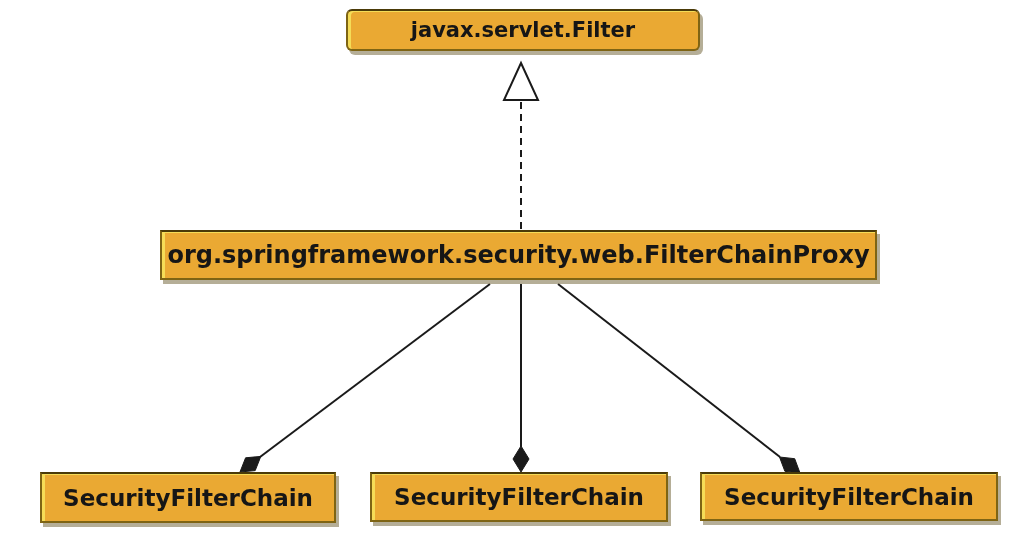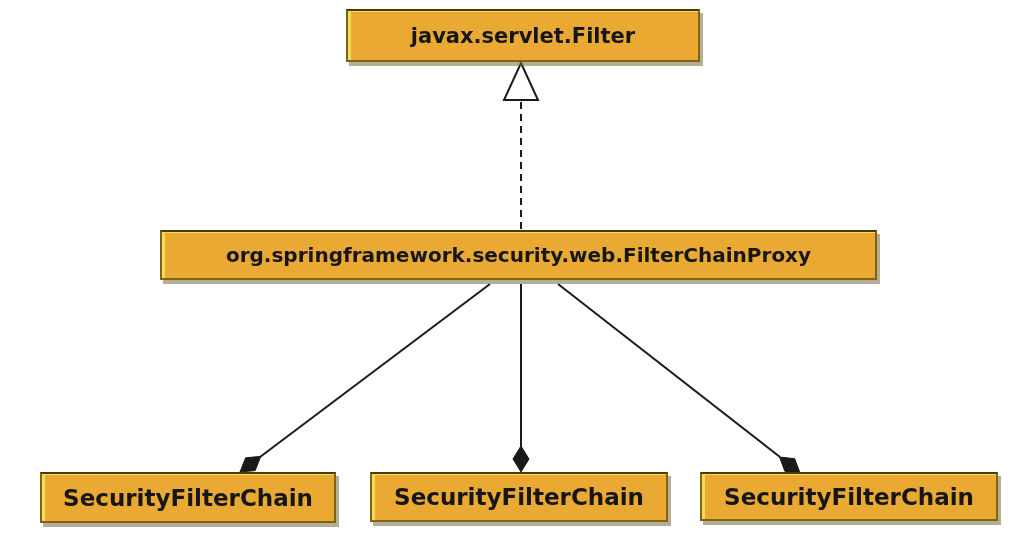--- a/index.html
+++ b/index.html
@@ -41,22 +41,22 @@
     justify-content: center;
     background: var(--node-fill);
     border: 2px solid var(--node-border);
     border-top-color: #4A3A08;
     box-shadow: 3px 4px 0 rgba(120, 108, 66, 0.55), inset 3px 1px 0 rgba(248, 238, 100, 0.75);
     color: var(--node-text);
     font-weight: bold;
     white-space: nowrap;
     text-align: center;
   }
-  .node-filter      { left: 346px; top:   9px; width: 354px; height: 53px; font-size: 21px; }
-  .node-proxy       { left: 160px; top: 230px; width: 717px; height: 50px; font-size: 20px; }
+  .node-filter      { left: 346px; top:   9px; width: 354px; height: 42px; font-size: 21px; border-radius: 6px; }
+  .node-proxy       { left: 160px; top: 230px; width: 717px; height: 50px; font-size: 24px; }
   .node-chain-left  { left:  40px; top: 472px; width: 296px; height: 51px; font-size: 23px; }
   .node-chain-mid   { left: 370px; top: 472px; width: 298px; height: 50px; font-size: 23px; }
   .node-chain-right { left: 700px; top: 472px; width: 298px; height: 49px; font-size: 23px; }
 </style>
 </head>
 <body>
 
 <div class="stage">
 
   <svg class="edge-layer" viewBox="0 0 1034 539">

